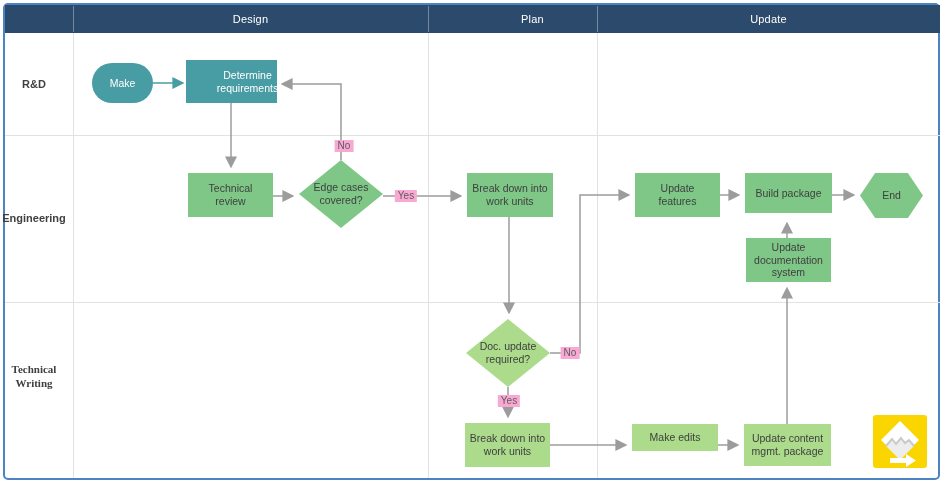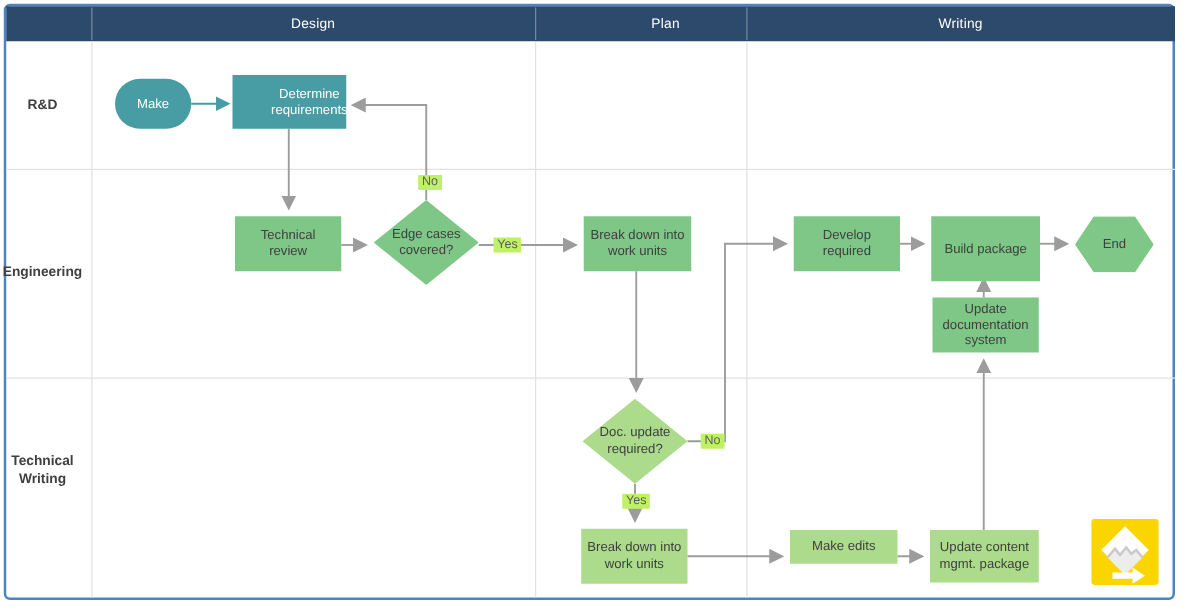--- a/index.html
+++ b/index.html
@@ -19,46 +19,46 @@
         font-size:10.5px;line-height:1.22;color:#3F3F3F;box-sizing:border-box;}
   .teal{background:#489CA3;color:#ffffff;}
   .green{background:#7EC787;}
   .lgreen{background:#ABDB8B;}
   .stadium{border-radius:20px;}
   .diamond{clip-path:polygon(50% 0,100% 50%,50% 100%,0 50%);padding:0 8px;}
   .hex{clip-path:polygon(0 50%,24% 0,76% 0,100% 50%,76% 100%,24% 100%);}
   .pad{padding:0 12px;}
   .pad-s{padding:0 3px;}
   .connectors{position:absolute;left:0;top:0;pointer-events:none;}
-  .elabel{position:absolute;transform:translate(-50%,-50%);background:#bef264;color:#5d5d5d;
+  .elabel{position:absolute;transform:translate(-50%,-50%);background:#f9a8d4;color:#5d5d5d;
           font-size:10px;padding:0 3px;line-height:1.2;}
   .logo{position:absolute;left:873px;top:415px;width:54px;height:53px;cursor:pointer;}
 </style>
 </head>
 <body>
 
 <div class="frame"></div>
 
 <div class="hdr"></div>
 <div class="hdr-sep" style="left:73px;"></div>
 <div class="hdr-sep" style="left:428px;"></div>
 <div class="hdr-sep" style="left:597px;"></div>
 <div class="hdr-label" style="left:73px;width:355px;">Design</div>
 <div class="hdr-label" style="left:428px;width:169px;padding-left:20px;">Plan</div>
-<div class="hdr-label" style="left:597px;width:343px;">Writing</div>
+<div class="hdr-label" style="left:597px;width:343px;">Update</div>
 
 <div class="vline" style="left:73px;top:33px;height:445px;"></div>
 <div class="vline" style="left:428px;top:33px;height:445px;"></div>
 <div class="vline" style="left:597px;top:33px;height:445px;"></div>
 <div class="hline" style="left:5px;top:135px;width:935px;"></div>
 <div class="hline" style="left:5px;top:302px;width:935px;"></div>
 
 <div class="lane-label" style="top:33px;height:102px;">R&amp;D</div>
 <div class="lane-label" style="top:135px;height:167px;">Engineering</div>
-<div class="lane-label" style="top:302px;height:148px;">Technical Writing</div>
+<div class="lane-label" style="top:302px;height:148px;font-family:Liberation Serif, serif;">Technical Writing</div>
 
 <svg class="connectors" width="952" height="490">
   <defs>
     <marker id="ah" viewBox="0 0 10 10" refX="8" refY="5" markerWidth="8" markerHeight="8" orient="auto-start-reverse">
       <path d="M0 0 L10 5 L0 10 Z" fill="#9C9C9C"></path>
     </marker>
     <marker id="aht" viewBox="0 0 10 10" refX="8" refY="5" markerWidth="8" markerHeight="8" orient="auto-start-reverse">
       <path d="M0 0 L10 5 L0 10 Z" fill="#489CA3"></path>
     </marker>
   </defs>
@@ -78,22 +78,22 @@
     <path d="M720 195 H738" marker-end="url(#ah)"></path>
     <path d="M832 195 H853" marker-end="url(#ah)"></path>
   </g>
 </svg>
 
 <div class="node teal stadium" style="left:92px;top:63px;width:61px;height:40px;">Make</div>
 <div class="node teal" style="left:186px;top:60px;width:91px;height:43px;padding-left:32px;">Determine requirements</div>
 <div class="node green pad" style="left:188px;top:173px;width:85px;height:44px;">Technical review</div>
 <div class="node green diamond" style="left:299px;top:160px;width:84px;height:68px;">Edge cases covered?</div>
 <div class="node green pad-s" style="left:467px;top:173px;width:86px;height:44px;">Break down into work units</div>
-<div class="node green pad" style="left:635px;top:173px;width:85px;height:44px;">Develop required</div>
-<div class="node green pad-s" style="left:745px;top:173px;width:87px;height:52px;">Build package</div>
+<div class="node green pad" style="left:635px;top:173px;width:85px;height:44px;">Update features</div>
+<div class="node green pad-s" style="left:745px;top:173px;width:87px;height:40px;">Build package</div>
 <div class="node green hex" style="left:860px;top:173px;width:63px;height:45px;">End</div>
 <div class="node green pad-s" style="left:746px;top:238px;width:85px;height:44px;">Update documentation system</div>
 <div class="node lgreen diamond" style="left:466px;top:319px;width:84px;height:68px;">Doc. update required?</div>
 <div class="node lgreen pad-s" style="left:465px;top:423px;width:85px;height:44px;">Break down into work units</div>
 <div class="node lgreen" style="left:632px;top:424px;width:86px;height:27px;">Make edits</div>
 <div class="node lgreen pad-s" style="left:744px;top:424px;width:87px;height:42px;">Update content mgmt. package</div>
 
 <span class="elabel" style="left:344px;top:146px;">No</span>
 <span class="elabel" style="left:406px;top:196px;">Yes</span>
 <span class="elabel" style="left:570px;top:353px;">No</span>

